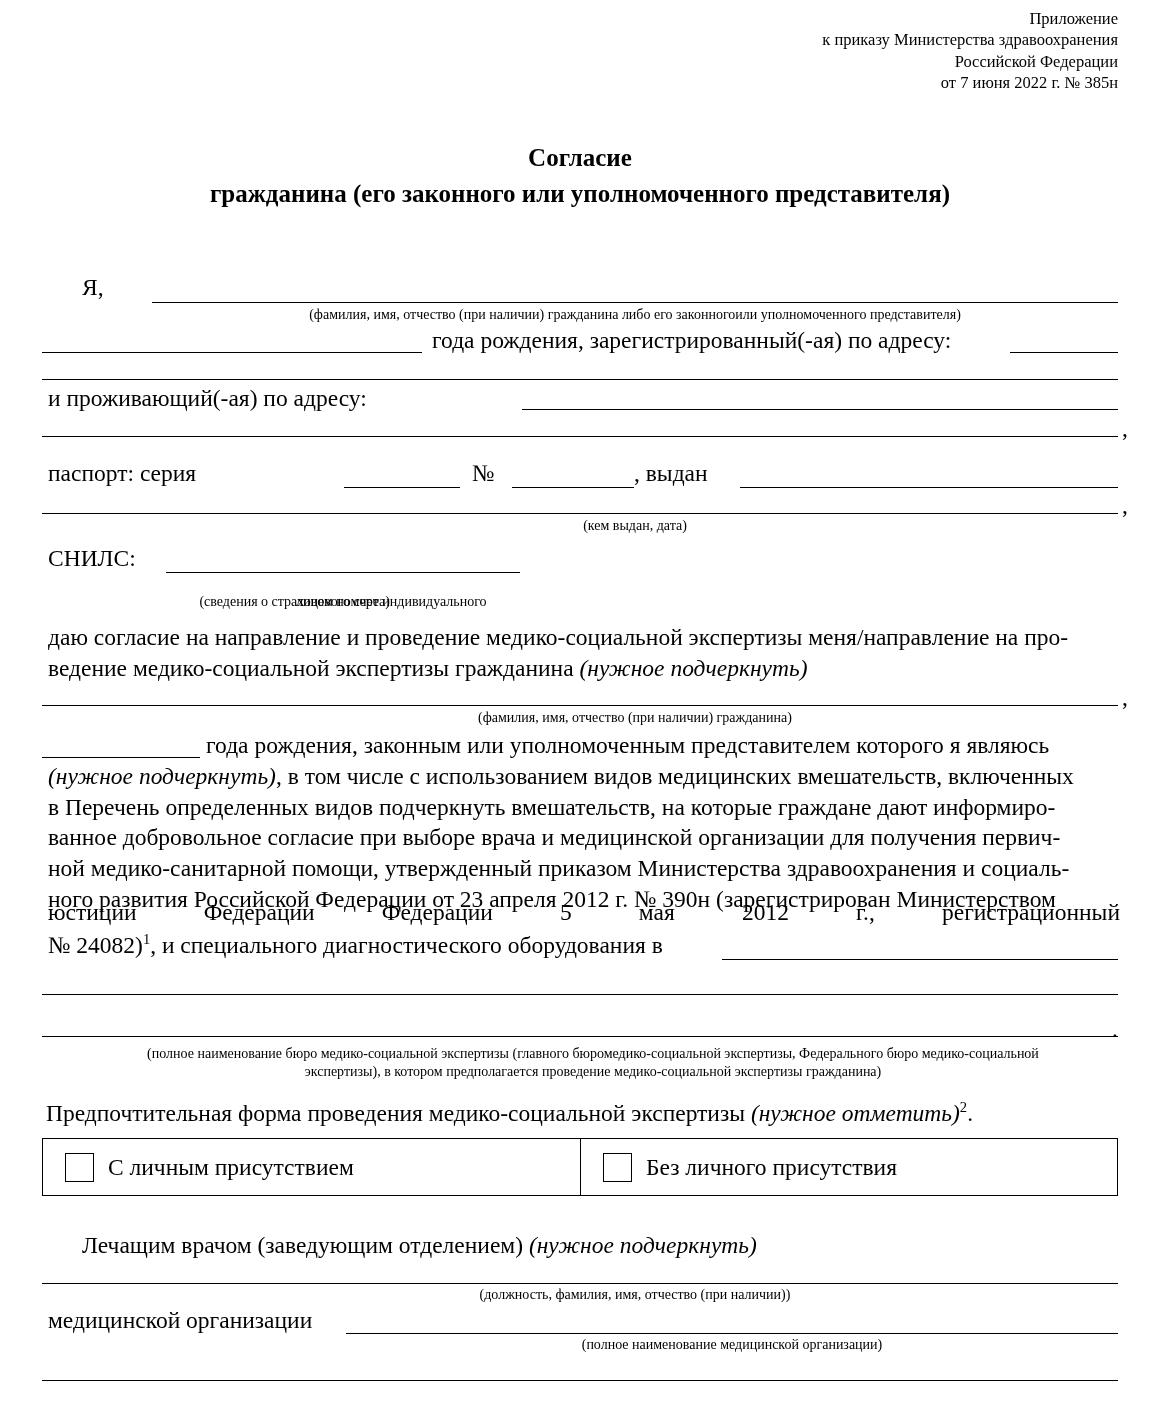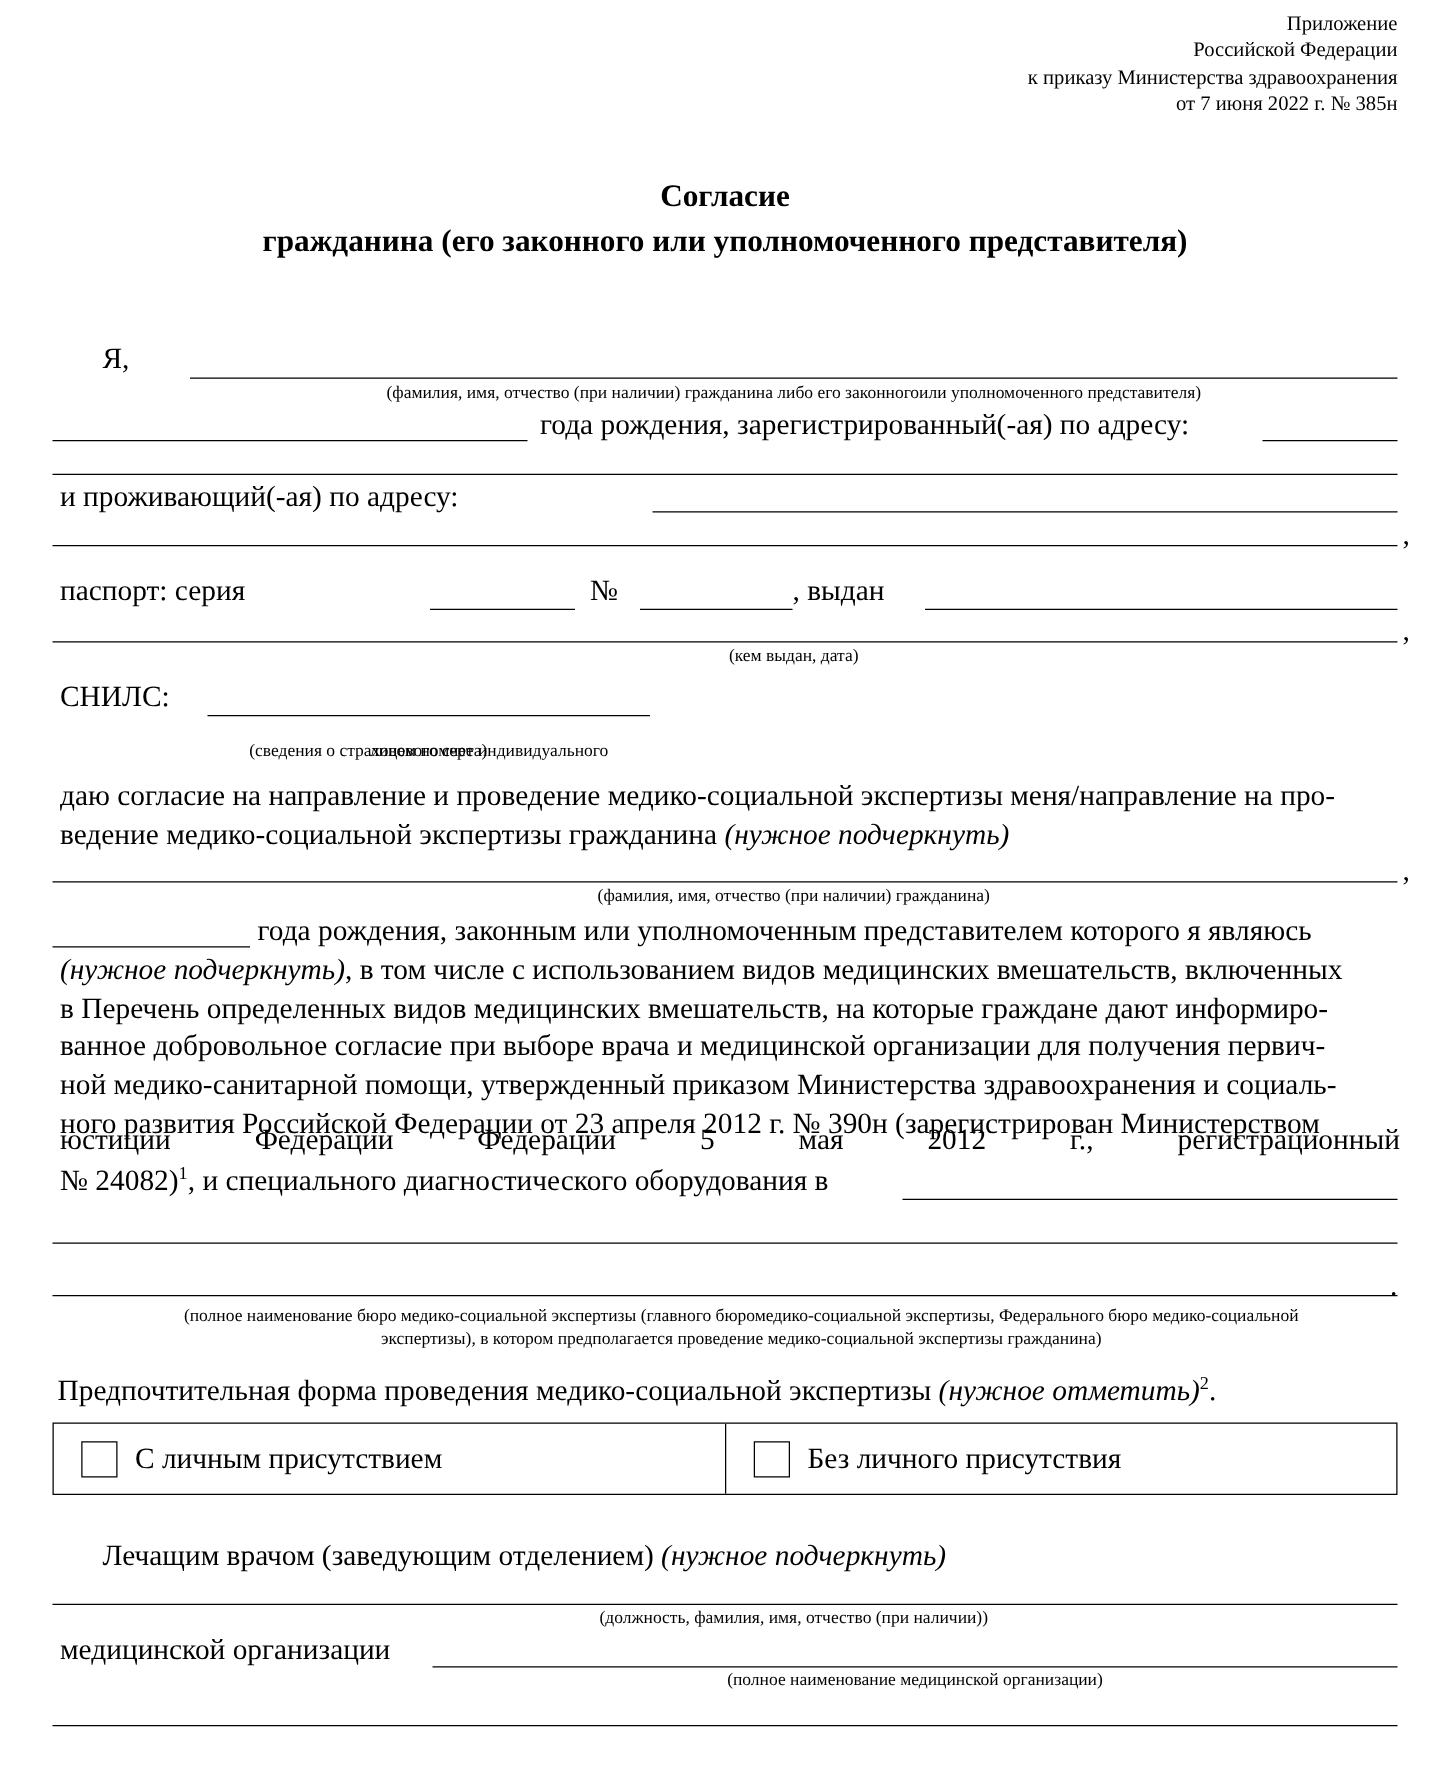--- a/index.html
+++ b/index.html
@@ -113,22 +113,22 @@
   }
   .choice-label { font-size: 23.5px; }
 </style>
 </head>
 <body>
 
 <div class="page">
 
   <div class="header">
     <div>Приложение</div>
+    <div>к приказу Министерства здравоохранения</div>
     <div>Российской Федерации</div>
-    <div>к приказу Министерства здравоохранения</div>
     <div>от 7 июня 2022 г. № 385н</div>
   </div>
 
   <div class="title-block">
     <div class="title-line1">Согласие</div>
     <div>гражданина (его законного или уполномоченного представителя)</div>
   </div>
 
   <div class="abs body-text" style="left:82px; top:272px;">Я,</div>
   <div class="rule" style="left:152px; top:302px; width:966px;"></div>
@@ -166,21 +166,21 @@
 
   <div class="rule" style="left:42px; top:705px; width:1076px;"></div>
   <div class="abs body-text" style="left:1122px; top:682px;">,</div>
   <div class="abs cap" style="left:152px; top:709px; width:966px;font-family:Liberation Serif, serif;">(фамилия, имя, отчество (при наличии) гражданина)</div>
 
   <div class="rule" style="left:42px; top:757px; width:158px;"></div>
   <div class="abs body-text" style="left:206px; top:730px;">года рождения, законным или уполномоченным представителем которого я являюсь</div>
 
   <div class="para nohyph" style="left:48px; top:761px; width:1072px;">
     <span class="ital">(нужное подчеркнуть)</span><span>, в том числе с использованием видов медицинских вмешательств, включенных</span><br>
-    <span>в Перечень определенных видов медицинских вмешательств, на которые граждане дают информиро-</span><br>
+    <span>в Перечень определенных видов подчеркнуть вмешательств, на которые граждане дают информиро-</span><br>
     <span>ванное добровольное согласие при выборе врача и медицинской организации для получения первич-</span><br>
     <span>ной медико-санитарной помощи, утвержденный приказом Министерства здравоохранения и социаль-</span><br>
     <span>ного развития Российской Федерации от 23 апреля 2012 г. № 390н (зарегистрирован Министерством</span>
   </div>
 
   <div class="abs" style="left:48px; top:899px; width:1072px; display:flex; justify-content:space-between; font-size:23.5px;">
     <span>юстиции</span>
     <span>Федерации</span>
     <span>Федерации</span>
     <span>5</span>

